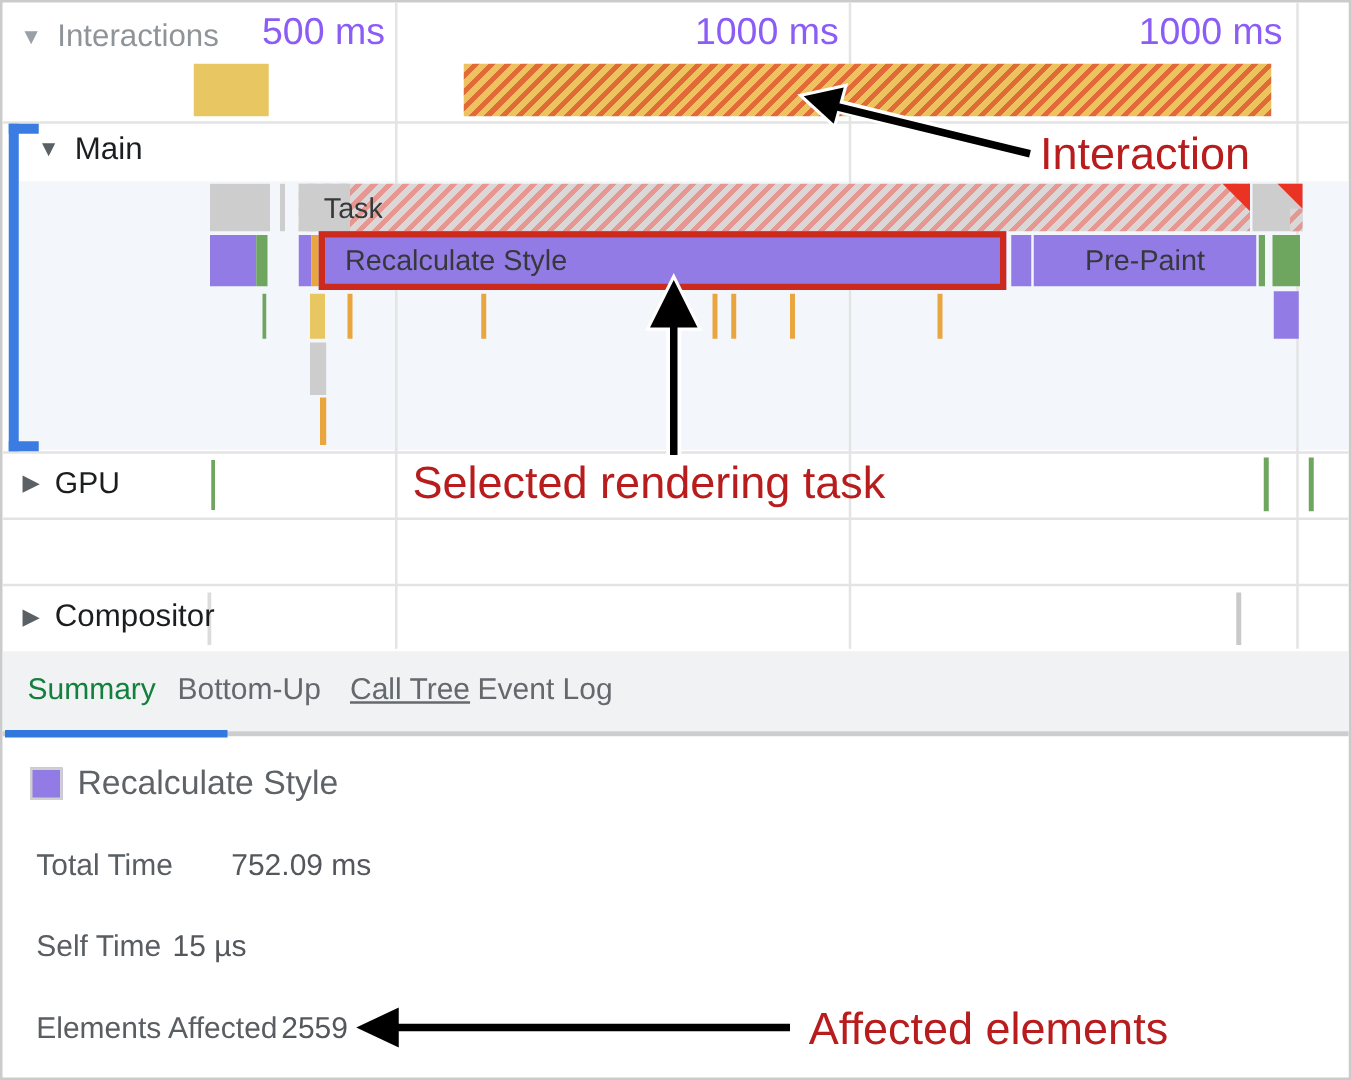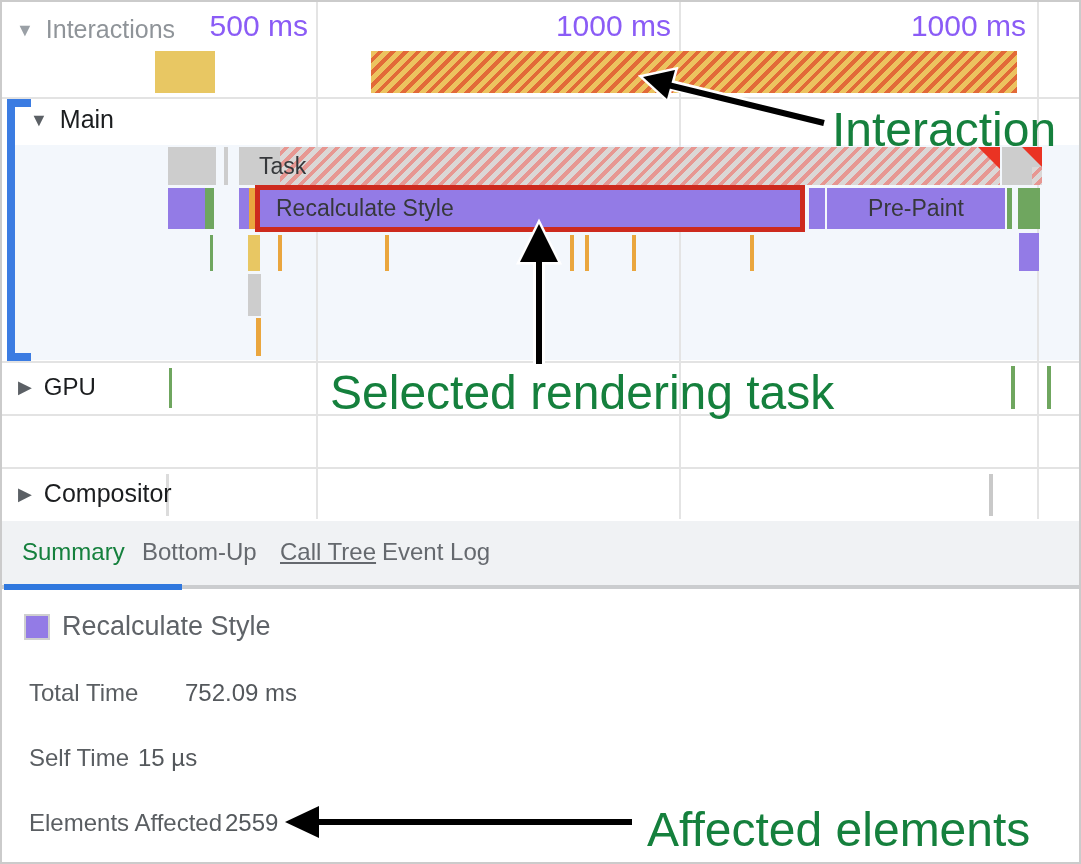--- a/index.html
+++ b/index.html
@@ -40,21 +40,21 @@
   
   #tabbar{position:absolute;left:0;top:519px;width:100%;height:64px;background:var(--tabbar-bg,#f0f2f4);z-index:2;}
   #tabbar .tab{position:absolute;top:0;height:62px;line-height:62px;font-size:24px;color:#65696e;white-space:nowrap;}
   #tabbar .tab.active{color:#15803d;}
   #tab-underline-gray{position:absolute;left:0;top:583px;width:100%;height:4px;background:#cbcdcf;z-index:2;}
   #tab-underline-blue{position:absolute;left:2px;top:582px;width:178px;height:6px;background:var(--tab-underline,#3078de);z-index:3;}
   
   .sumrow{position:absolute;font-size:24px;color:#5a5e62;white-space:nowrap;z-index:2;}
   .sumval{position:absolute;font-size:24px;color:#54585c;white-space:nowrap;z-index:2;}
   
-  .anno{position:absolute;font-size:48px;color:#15803d;z-index:9;white-space:nowrap;}
+  .anno{position:absolute;font-size:36px;color:#b91c1c;z-index:9;white-space:nowrap;}
   #anno-svg{position:absolute;left:0;top:0;width:1077px;height:860px;z-index:8;pointer-events:none;}
   .mainbg{background:var(--main-bg,#f3f7fc);}
 </style>
 </head>
 <body>
 
 <div id="app">
 
   <div class="vgrid" style="left:314px;"></div>
   <div class="vgrid" style="left:677px;"></div>

